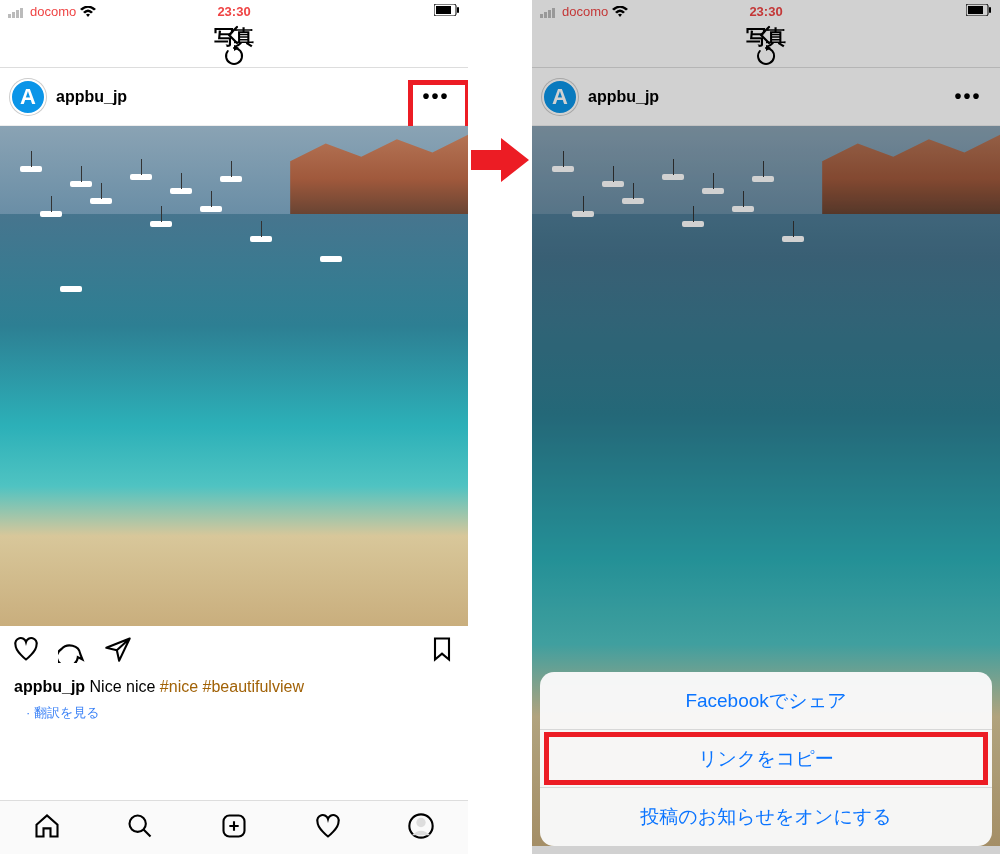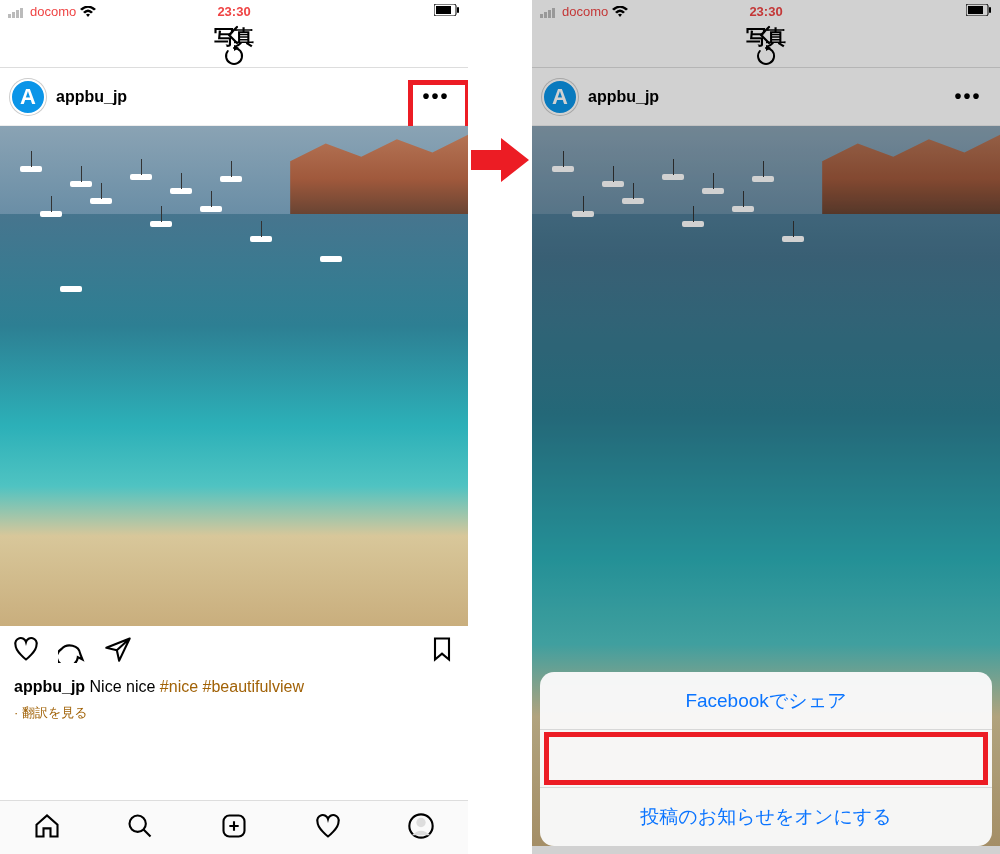--- a/index.html
+++ b/index.html
@@ -51,21 +51,21 @@
   .boat { position:absolute; width:22px; height:6px; background:#fff; border-radius:2px; }
   .mast { position:absolute; width:1px; height:16px; background:#333; bottom:5px; left:50%; }
   
   .actions { height:50px; display:flex; align-items:center; padding:0 12px; gap:18px; }
   .actions .spacer { flex:1; }
   .actions svg { width:28px; height:28px; }
   
   .caption { padding: 0 14px; font-size:16px; line-height:22px; }
   .caption .u { font-weight:700; }
   .caption .hash { color:#a16207; }
-  .translate { padding: 6px 14px; font-size:13px; color:#a16207; }
+  .translate { padding: 6px 14px; font-size:13px; color:#3b82f6;margin-left:12px; }
   
   .tabbar { position:absolute; bottom:0; left:0; right:0; height:54px; border-top:1px solid #ddd; display:flex; align-items:center; justify-content:space-around; background:#fafafa; }
   .tabbar svg { width:28px; height:28px; }
   
   .highlight { position:absolute; border:5px solid #ec1c24; pointer-events:none; }
   
   .arrow { width:58px; height:48px; }
   
   .sheet-wrap { position:absolute; left:0; right:0; bottom:0; padding:8px; z-index:5; }
   .sheet { background:rgba(248,248,248,0.98); border-radius:14px; overflow:hidden; }
@@ -303,20 +303,21 @@
         <div class="mast"></div>
       </div>
   </div>
 
   <div class="sheet-wrap">
     <div class="sheet">
       <div class="item">
           <span>Facebookでシェア</span>
         </div>
       <div class="item">
+          <span>リンクをコピー</span>
           <div class="hl"></div>
         </div>
       <div class="item">
           <span>投稿のお知らせをオンにする</span>
         </div>
     </div>
   </div>
 </div>
 
 </body></html>

